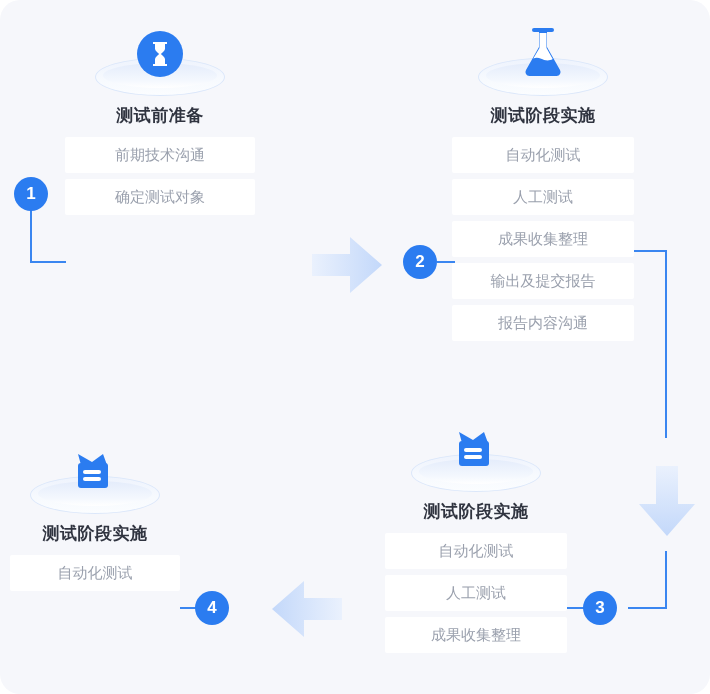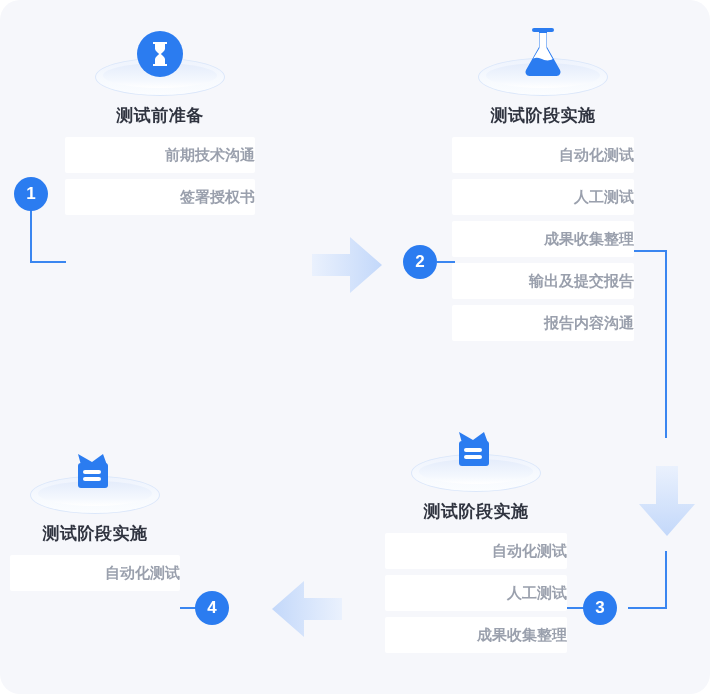--- a/index.html
+++ b/index.html
@@ -26,26 +26,25 @@
     color: #303440;
     letter-spacing: 0.5px;
     margin-bottom: 10px;
     white-space: nowrap;
   }
   .rows { display: flex; flex-direction: column; gap: 6px; }
   .row {
     background: #ffffff;
     color: #9aa0ad;
     font-size: 15px;
-    text-align: right;
+    text-align: center;
     line-height: 36px;
     height: 36px;
     border-radius: 2px;
     white-space: nowrap;
-    font-weight: bold;
   }
 
   
   .icon-wrap {
     position: relative;
     width: 130px;
     height: 74px;
     margin: 0 auto 8px auto;
   }
   .pedestal {
@@ -112,21 +111,21 @@
           <circle cx="24" cy="24" r="23" fill="#2b7cf0"></circle>
           <path d="M17 12 h14 v2 h-2 v4.5 c0 3 -4 4.6 -4 5.5 c0 0.9 4 2.5 4 5.5 V34 h2 v2 H17 v-2 h2 v-4.5 c0 -3 4 -4.6 4 -5.5 c0 -0.9 -4 -2.5 -4 -5.5 V14 h-2 z" fill="#ffffff"></path>
         </svg>
       </div>
     </div>
 
     <div class="group-title">测试前准备</div>
 
     <div class="rows">
       <div class="row">前期技术沟通</div>
-      <div class="row">签署授权书</div>
+      <div class="row">确定测试对象</div>
     </div>
   </div>
 
   <div class="conn v" style="left:30px; top:205px; height:58px;"></div>
   <div class="conn h" style="left:30px; top:261px; width:36px;"></div>
   <div class="badge" style="left:14px; top:177px;">1</div>
 
   <div class="bigarrow" style="left:312px; top:234px;">
     <svg width="70" height="62" viewBox="0 0 70 62">
       <defs>

